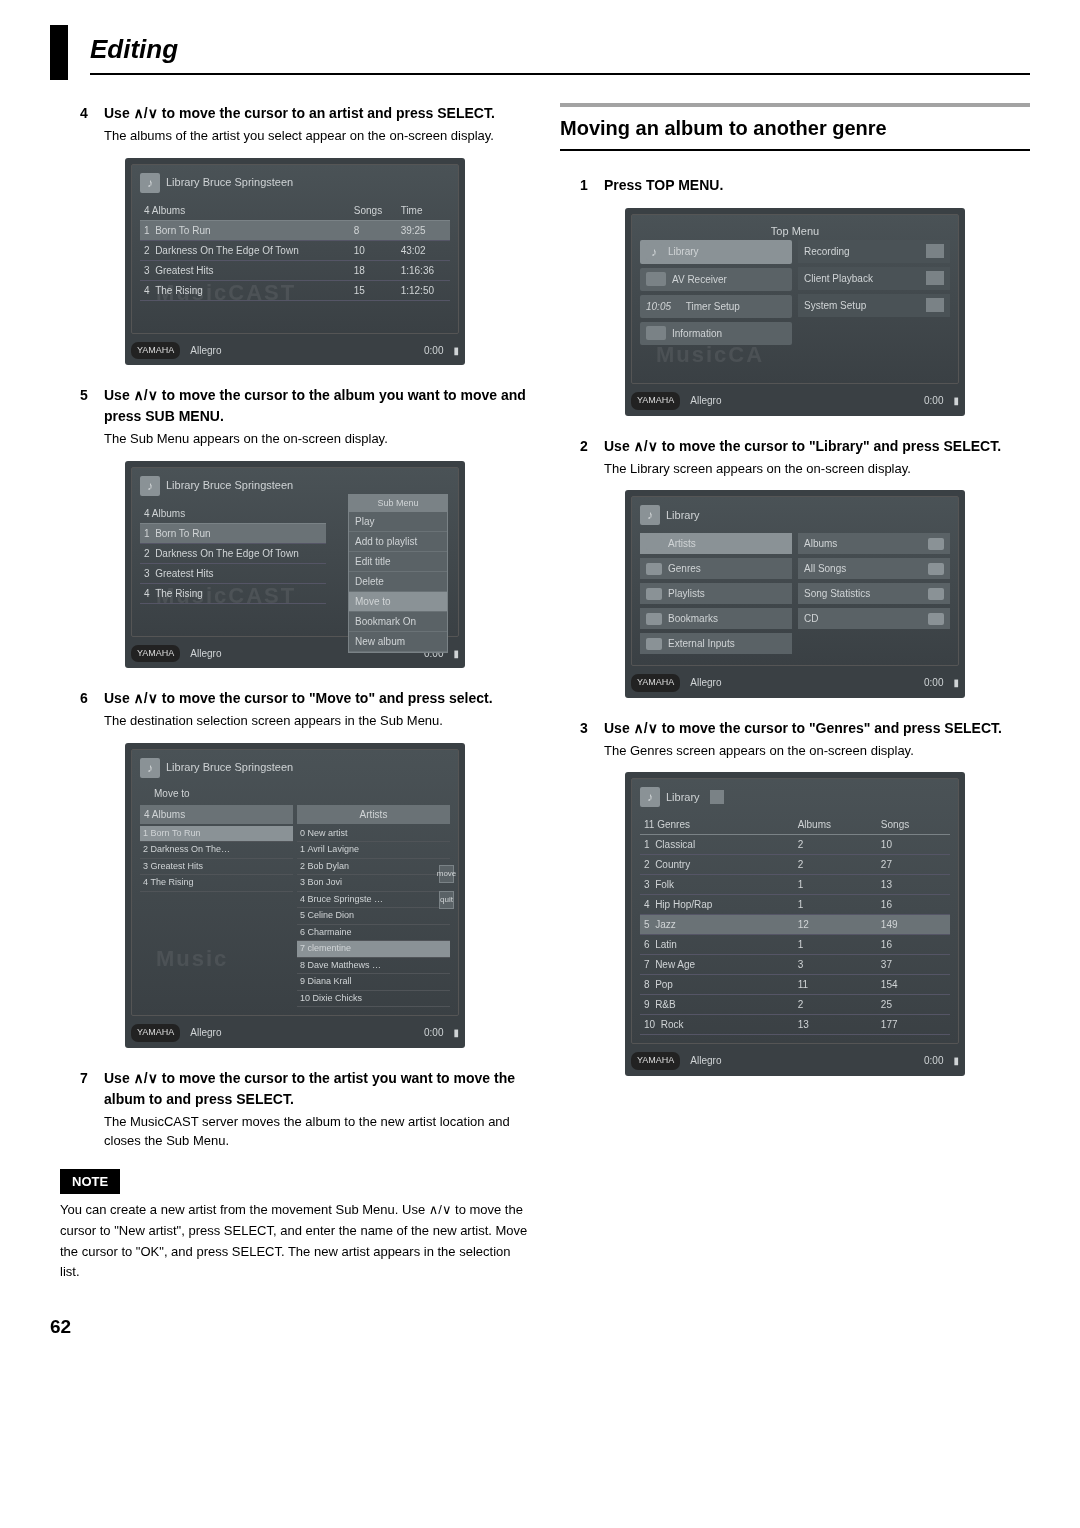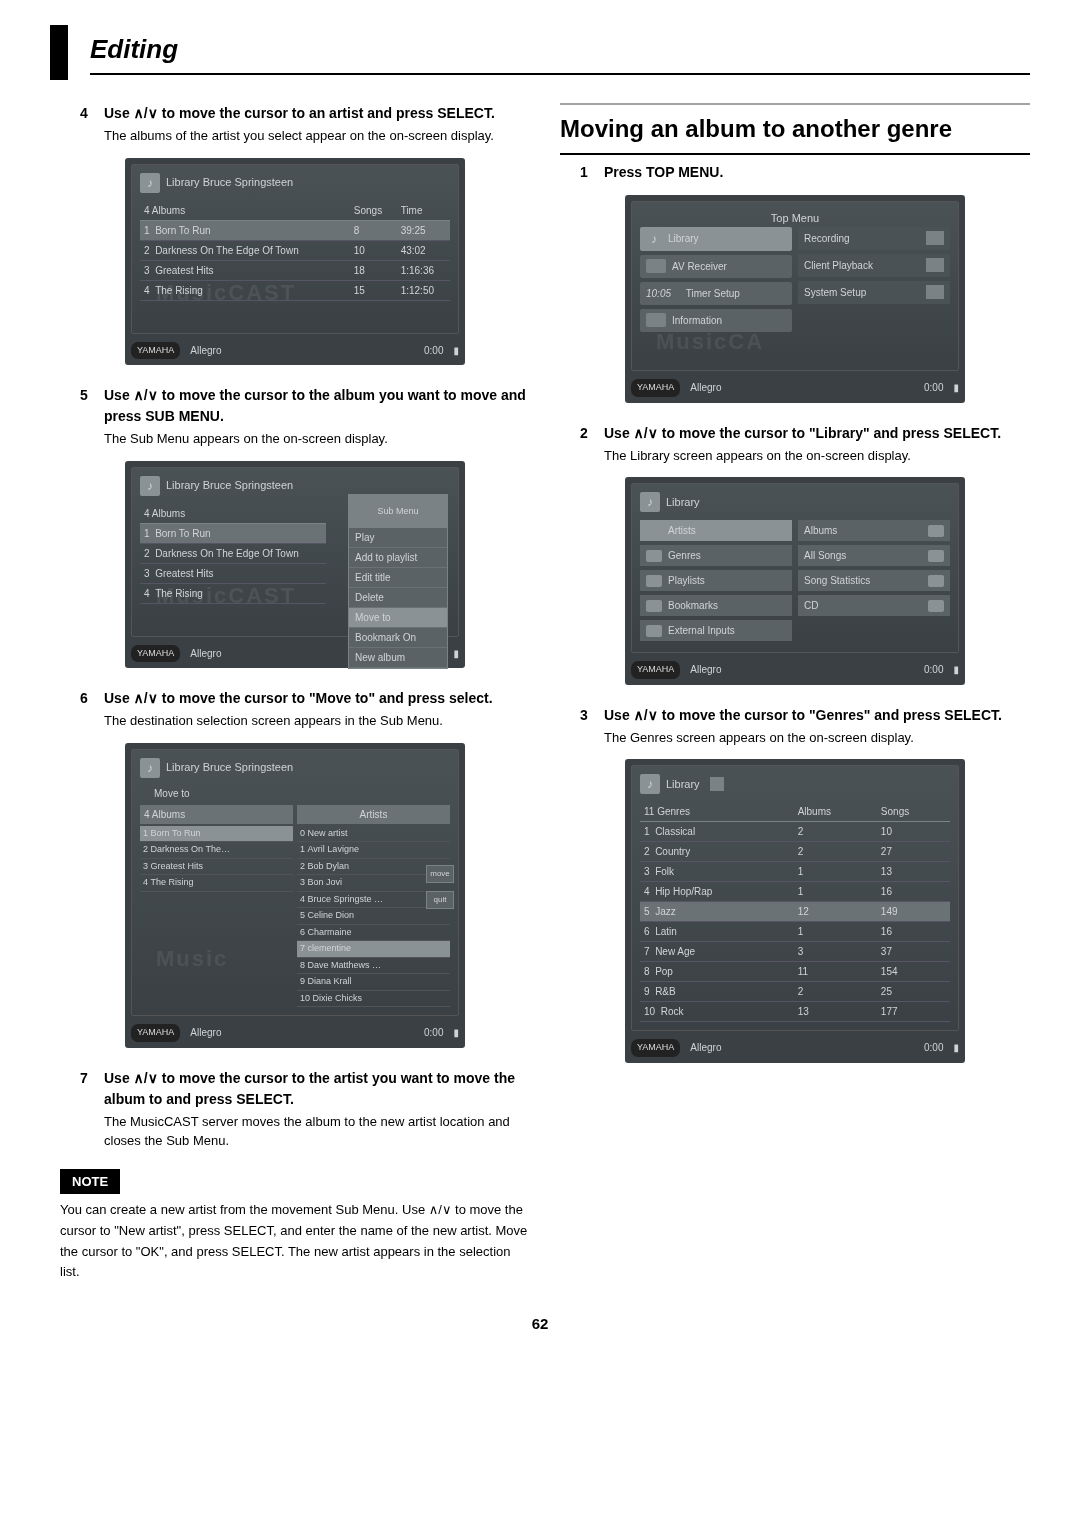--- a/index.html
+++ b/index.html
@@ -1,67 +1,67 @@
 <!DOCTYPE html>
 <html><head>
 <meta charset="utf-8">
 <style>
 * { margin: 0; padding: 0; box-sizing: border-box; }
 body { font-family: Arial, sans-serif; background: #fff; width: 1080px; margin: 0 auto; padding: 30px 50px; font-size: 13px; line-height: 1.5; color: #000; }
 .black-tab { position: absolute; left: 50px; top: 25px; width: 18px; height: 55px; background: #000; }
 h1.page-title { font-size: 26px; font-weight: bold; font-style: italic; border-bottom: 2px solid #000; padding-bottom: 4px; margin-bottom: 28px; margin-left: 40px; }
 .columns { display: flex; gap: 30px; margin-left: 10px; }
 .col { flex: 1; }
-h2.section-h { font-size: 24px; font-weight: bold; border-bottom: 2px solid #000; border-top: 2px solid #a3a3a3; padding: 6px 0; margin-bottom: 7px; }
+h2.section-h { font-size: 20px; font-weight: bold; border-bottom: 2px solid #000; border-top: 4px solid #a3a3a3; padding: 6px 0; margin-bottom: 24px; }
 .step { margin-bottom: 12px; margin-left: 20px; }
 .step-head { display: flex; gap: 10px; font-weight: bold; font-size: 14px; }
 .step-num { min-width: 14px; }
 .step-title { flex: 1; }
 .step-body { font-weight: normal; margin-left: 24px; margin-top: 2px; font-size: 13px; }
 .arrow-ud { display: inline-block; font-weight: bold; }
 .screenshot { width: 340px; margin: 10px auto 20px; background: #3a4044; border-radius: 3px; padding: 6px; color: #d0d4d6; font-size: 10px; font-family: Arial, sans-serif; position: relative; }
 .ss-inner { background: linear-gradient(#4a5256,#3a4044); border: 1px solid #555; border-radius: 2px; padding: 8px; min-height: 170px; position: relative; }
 .ss-header { display: flex; align-items: center; gap: 6px; margin-bottom: 8px; }
 .ss-note-icon { width: 20px; height: 20px; background: #8a9296; border-radius: 2px; display: flex; align-items: center; justify-content: center; font-size: 12px; }
 .ss-breadcrumb { font-size: 11px; color: #cfd3d5; }
 .ss-table { width: 100%; border-collapse: collapse; font-size: 10px; }
 .ss-table th { text-align: left; border-bottom: 1px solid #7a8286; padding: 2px 4px; font-weight: normal; color: #cfd3d5;}
 .ss-table td { padding: 2px 4px; border-bottom: 1px solid #556; }
 .ss-highlight { background: #6a7276; }
 .ss-watermark { position: absolute; font-size: 22px; color: rgba(255,255,255,0.08); font-weight: bold; letter-spacing: 2px; bottom: 24px; left: 24px;}
 .ss-footer { display: flex; align-items: center; gap: 10px; margin-top: 8px; font-size: 10px; }
 .ss-footer .brand { background: #222; color: #ddd; padding: 2px 6px; border-radius: 7px; font-size: 9px;}
 .ss-submenu { position: absolute; right: 10px; top: 26px; background: #5a6266; border: 1px solid #7a8286; width: 100px; font-size: 10px; }
-.ss-submenu-title { background: #7a8286; text-align: center; padding: 10px; font-size: 9px; }
+.ss-submenu-title { background: #7a8286; text-align: center; padding: 2px; font-size: 9px; }
 .ss-submenu-item { padding: 2px 6px; border-bottom: 1px solid #6a7276; }
 .ss-submenu-item.sel { background: #8a9296; }
 .ss-two-pane { display: flex; gap: 4px; }
 .ss-pane { flex: 1; }
 .ss-pane-title { font-size: 10px; background: #6a7276; padding: 2px 4px; margin-bottom: 2px; text-align: center; }
 .ss-artist-list li, .ss-album-list li { list-style: none; padding: 1px 3px; font-size: 9px; border-bottom: 1px solid #505458; }
 .ss-artist-list li.sel { background: #8a9296; }
 .ss-right-icons { position: absolute; right: -4px; top: 60px; display: flex; flex-direction: column; gap: 8px; }
-.ss-right-icons .ico { width: 28px; height: 18px; background: #5a6266; border: 1px solid #7a8286; font-size: 8px; display: flex; align-items: center; justify-content: center; color: #cfd3d5;}
+.ss-right-icons .ico { width: 15px; height: 18px; background: #5a6266; border: 1px solid #7a8286; font-size: 8px; display: flex; align-items: center; justify-content: center; color: #cfd3d5;}
 .topmenu-layout { display: flex; gap: 6px; }
 .topmenu-left { flex: 1; display: flex; flex-direction: column; gap: 4px; }
 .topmenu-right { flex: 1; display: flex; flex-direction: column; gap: 4px; }
 .tm-item { display: flex; align-items: center; gap: 6px; background: #5a6266; padding: 4px 6px; border-radius: 2px; font-size: 10px;}
 .tm-item.sel { background: #8a9296; }
 .tm-item .ico { width: 20px; height: 14px; background: #7a8286; border-radius: 2px; }
 .tm-right-item { display: flex; align-items: center; justify-content: space-between; padding: 4px 6px; background: #4a5256; font-size: 10px;}
 .tm-right-item .ico { width: 18px; height: 14px; background: #7a8286; }
 .library-layout { display: flex; gap: 6px; }
 .lib-left { flex: 1; display: flex; flex-direction: column; gap: 4px;}
 .lib-right { flex: 1; display: flex; flex-direction: column; gap: 4px;}
 .lib-item { display: flex; align-items: center; gap: 6px; background: #5a6266; padding: 3px 6px; font-size: 10px;}
 .lib-item.sel { background: #8a9296; }
 .lib-item .ico { width: 16px; height: 12px; background: #8a9296; border-radius: 2px;}
 .note-box { background: #000; color: #fff; display: inline-block; padding: 3px 12px; font-weight: bold; font-size: 13px; margin-bottom: 6px; }
 .note-text { font-size: 13px; line-height: 1.6; margin-left: 0; }
-.page-num { text-align: center; font-weight: bold; font-size: 15px; margin-top: 30px; }
+.page-num { font-weight: bold; font-size: 19px; margin-top: 30px; }
 .ss-title-center { text-align: center; font-size: 11px; margin-bottom: 0; }
 </style>
 </head>
 <body>
 
 <div class="black-tab"></div>
 <h1 class="page-title">Editing</h1>
 
 <div class="columns">
 

